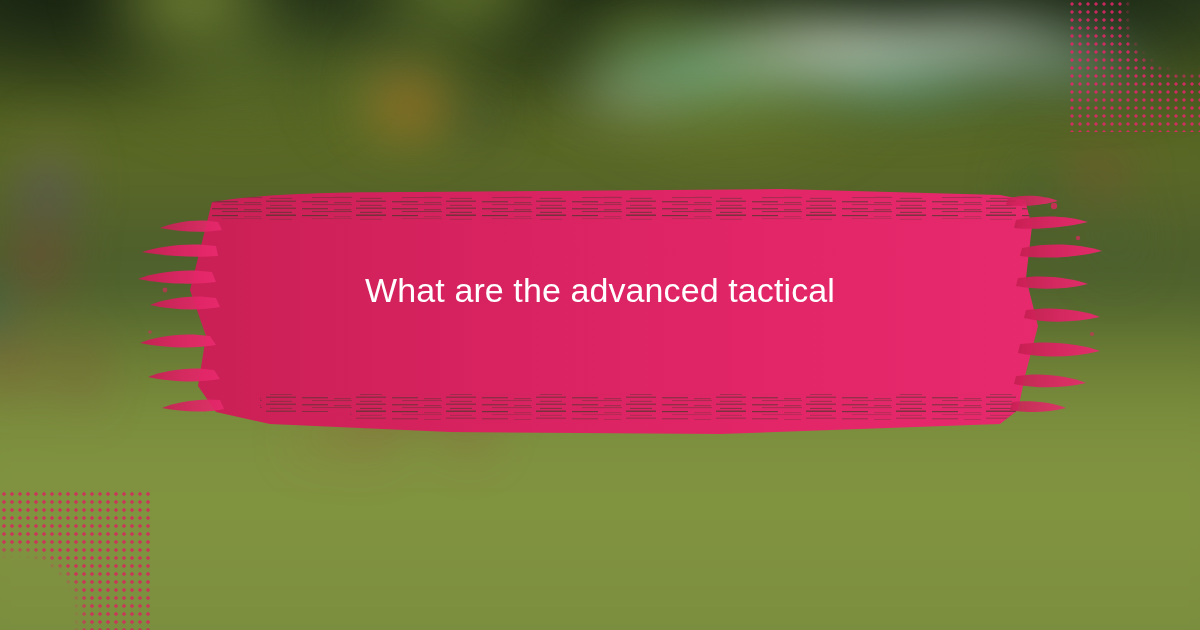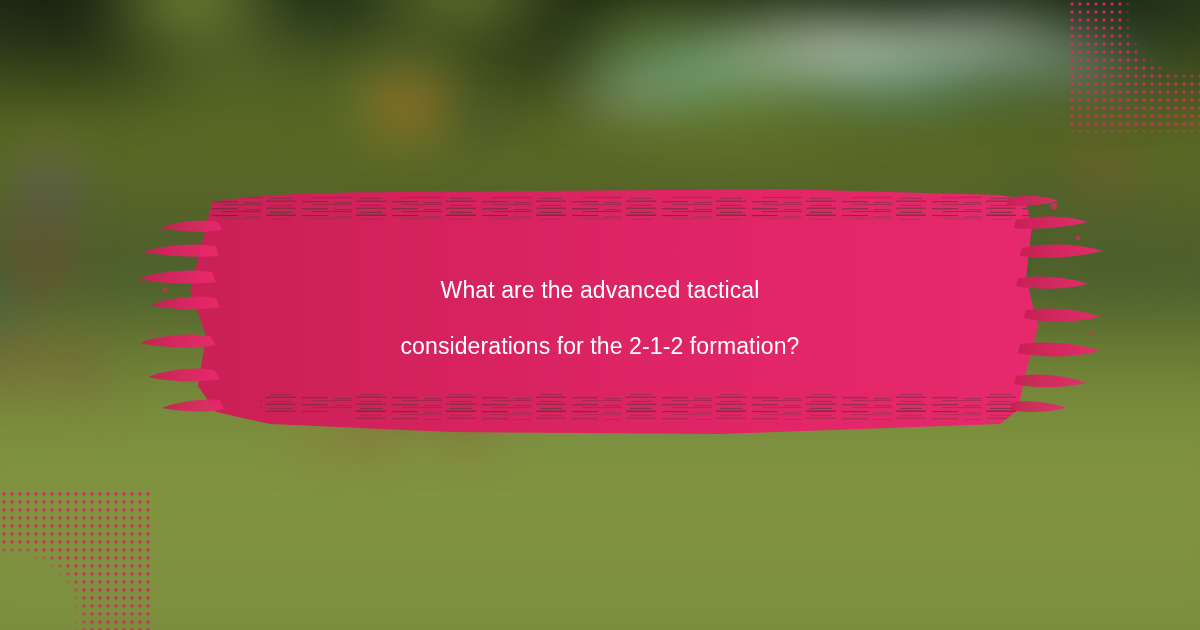--- a/index.html
+++ b/index.html
@@ -110,21 +110,21 @@
 
   
   .brush-wrap{position:absolute;left:120px;top:186px;width:945px;height:258px;}
   .brush-wrap svg{display:block;width:100%;height:100%;overflow:visible;}
 
   
   .headline{
     position:absolute;left:150px;top:262px;width:900px;
     text-align:center;color:#ffffff;
     font-family:"Liberation Sans", sans-serif;
-    font-size:23px;font-weight:400;line-height:56px;
+    font-size:34px;font-weight:400;line-height:56px;
     letter-spacing:.1px;
     text-rendering:optimizeLegibility;
   }
   .headline .ln{display:block;white-space:nowrap;}
 </style>
 </head>
 <body>
 
 <div class="card">
 
@@ -215,16 +215,15 @@
         <circle cx="958" cy="52" r="2.2" opacity=".7"></circle>
         <circle cx="45" cy="104" r="2.4" opacity=".6"></circle>
         <circle cx="30" cy="146" r="1.8" opacity=".55"></circle>
         <circle cx="972" cy="148" r="2.0" opacity=".6"></circle>
       </g>
     </svg>
   </div>
 
   <div class="headline">
     <span class="ln">What are the advanced tactical</span>
-    <span class="ln">considerations for the 2-1-2 formation?</span>
   </div>
 
 </div>
 
 </body></html>

